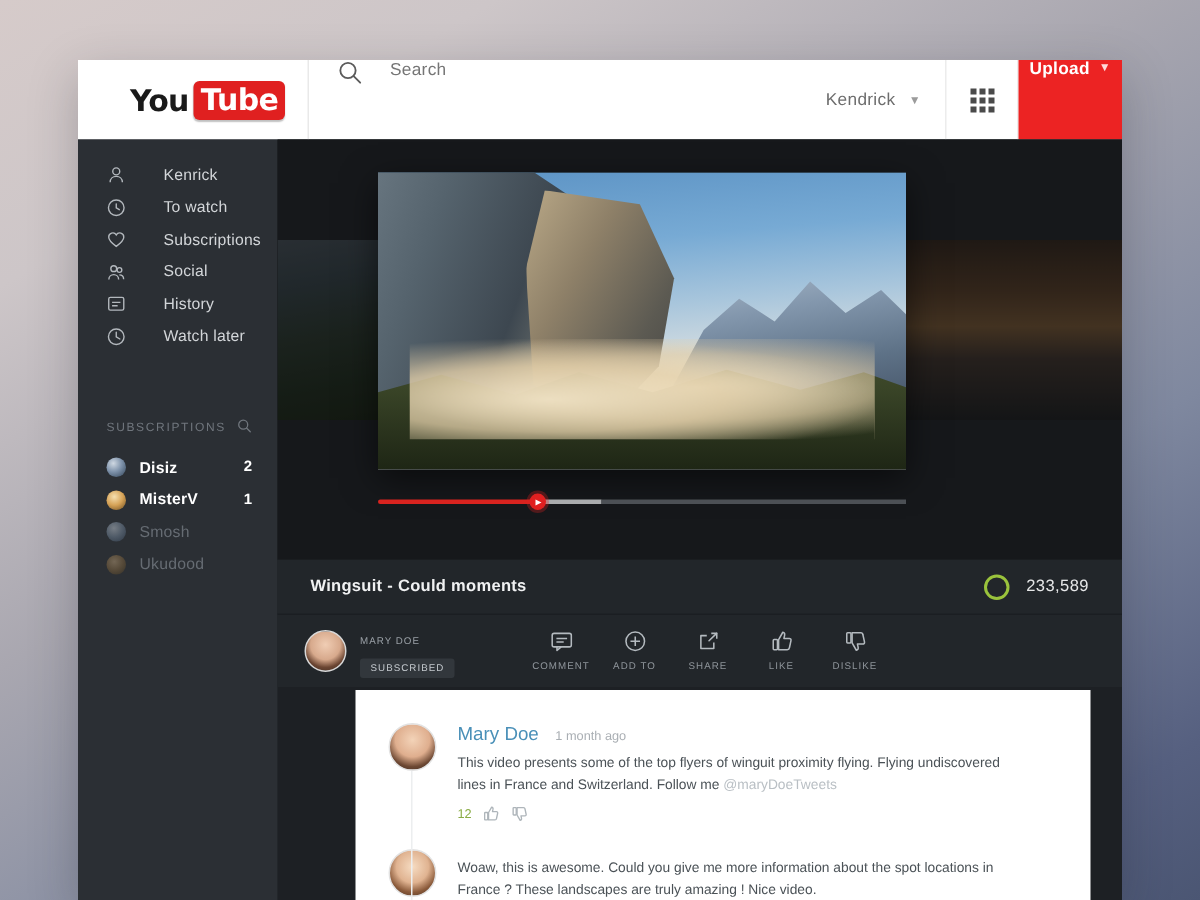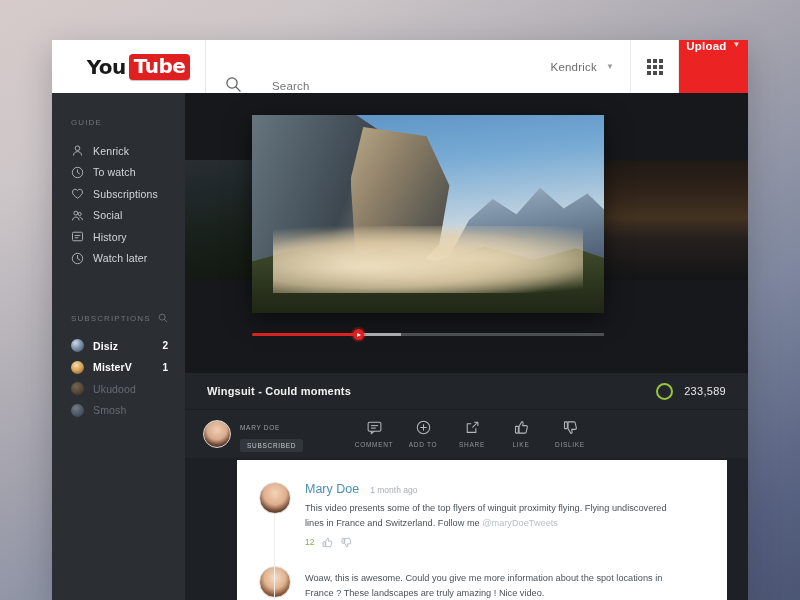--- a/index.html
+++ b/index.html
@@ -50,23 +50,23 @@
     font-weight: bold;
     font-family: "DejaVu Sans", sans-serif;
     border-radius: 4px;
     padding: 0px 5px 2px 5px;
     margin-left: 3px;
     box-shadow: 0 1px 1px rgba(0,0,0,0.25);
   }
   .search-cell {
     flex: 1;
     display: flex;
-    align-items: flex-end;
+    align-items: flex-start;
     padding-left: 19px;
-    gap: 28px;
+    gap: 16px;
   }
   .search-ico { width: 17px; height: 17px; flex: none; }
   .search-input {
     border: none;
     outline: none;
     font-size: 11.5px;
     color: #9a9a9a;
     font-family: "Liberation Sans", sans-serif;
     background: transparent;
     width: 240px;
@@ -120,21 +120,21 @@
     text-transform: uppercase;
   }
   .side-label.with-search {
     display: flex; align-items: center; justify-content: space-between;
     padding-right: 17px; padding-top: 44px;
   }
   .nav { margin-top: 13px; }
   .nav-item {
     display: flex;
     align-items: center;
-    gap: 9px;
+    gap: 25px;
     padding: 0 0 0 19px;
     height: 21.5px;
     color: #d3d6d9;
     font-size: 10.5px;
     letter-spacing: .15px;
     cursor: pointer;
   }
   .nav-item .ico { width: 13px; height: 13px; flex: none; display:block; }
   .subs { margin-top: 12px; }
   .sub-item {
@@ -369,21 +369,20 @@
           <i></i>
       </span>
     </div>
     <div class="upload-cell">
       <span>Upload</span>
       <span class="caret">▼</span>
     </div>
   </div>
 
   <div class="sidebar">
-    <div class="side-label">GUIDE</div>
     <div class="nav">
 
       <div class="nav-item">
         <svg class="ico" viewBox="0 0 14 14">
           <circle cx="7" cy="4.6" r="2.5" fill="none" stroke="#b3b8bd" stroke-width="1"></circle>
           <path d="M2.6 12.4c0-2.6 2-4.2 4.4-4.2s4.4 1.6 4.4 4.2" fill="none" stroke="#b3b8bd" stroke-width="1"></path>
         </svg>
         <span>Kenrick</span>
       </div>
 
@@ -443,27 +442,27 @@
         <span class="av" style="background:radial-gradient(circle at 35% 30%,#cfd8e2 0%,#7f93ab 45%,#2f4256 100%)"></span>
         <span class="nm">Disiz</span>
         <span class="ct">2</span>
       </div>
       <div class="sub-item active">
         <span class="av" style="background:radial-gradient(circle at 40% 32%,#f5dfb0 0%,#d6a357 48%,#6b4a1e 100%)"></span>
         <span class="nm">MisterV</span>
         <span class="ct">1</span>
       </div>
       <div class="sub-item muted">
+        <span class="av" style="background:radial-gradient(circle at 38% 32%,#d3dde8 0%,#7d91a7 48%,#32435a 100%)"></span>
+        <span class="nm">Smosh</span>
+        <span class="ct"></span>
+      </div>
+      <div class="sub-item muted">
         <span class="av" style="background:radial-gradient(circle at 40% 34%,#caa97c 0%,#8a6a3e 50%,#3c3119 100%)"></span>
         <span class="nm">Ukudood</span>
-        <span class="ct"></span>
-      </div>
-      <div class="sub-item muted">
-        <span class="av" style="background:radial-gradient(circle at 38% 32%,#d3dde8 0%,#7d91a7 48%,#32435a 100%)"></span>
-        <span class="nm">Smosh</span>
         <span class="ct"></span>
       </div>
     </div>
   </div>
 
   <div class="main">
 
     <div class="stage">
       <div class="thumb-side thumb-left"></div>
       <div class="thumb-side thumb-right"></div>

